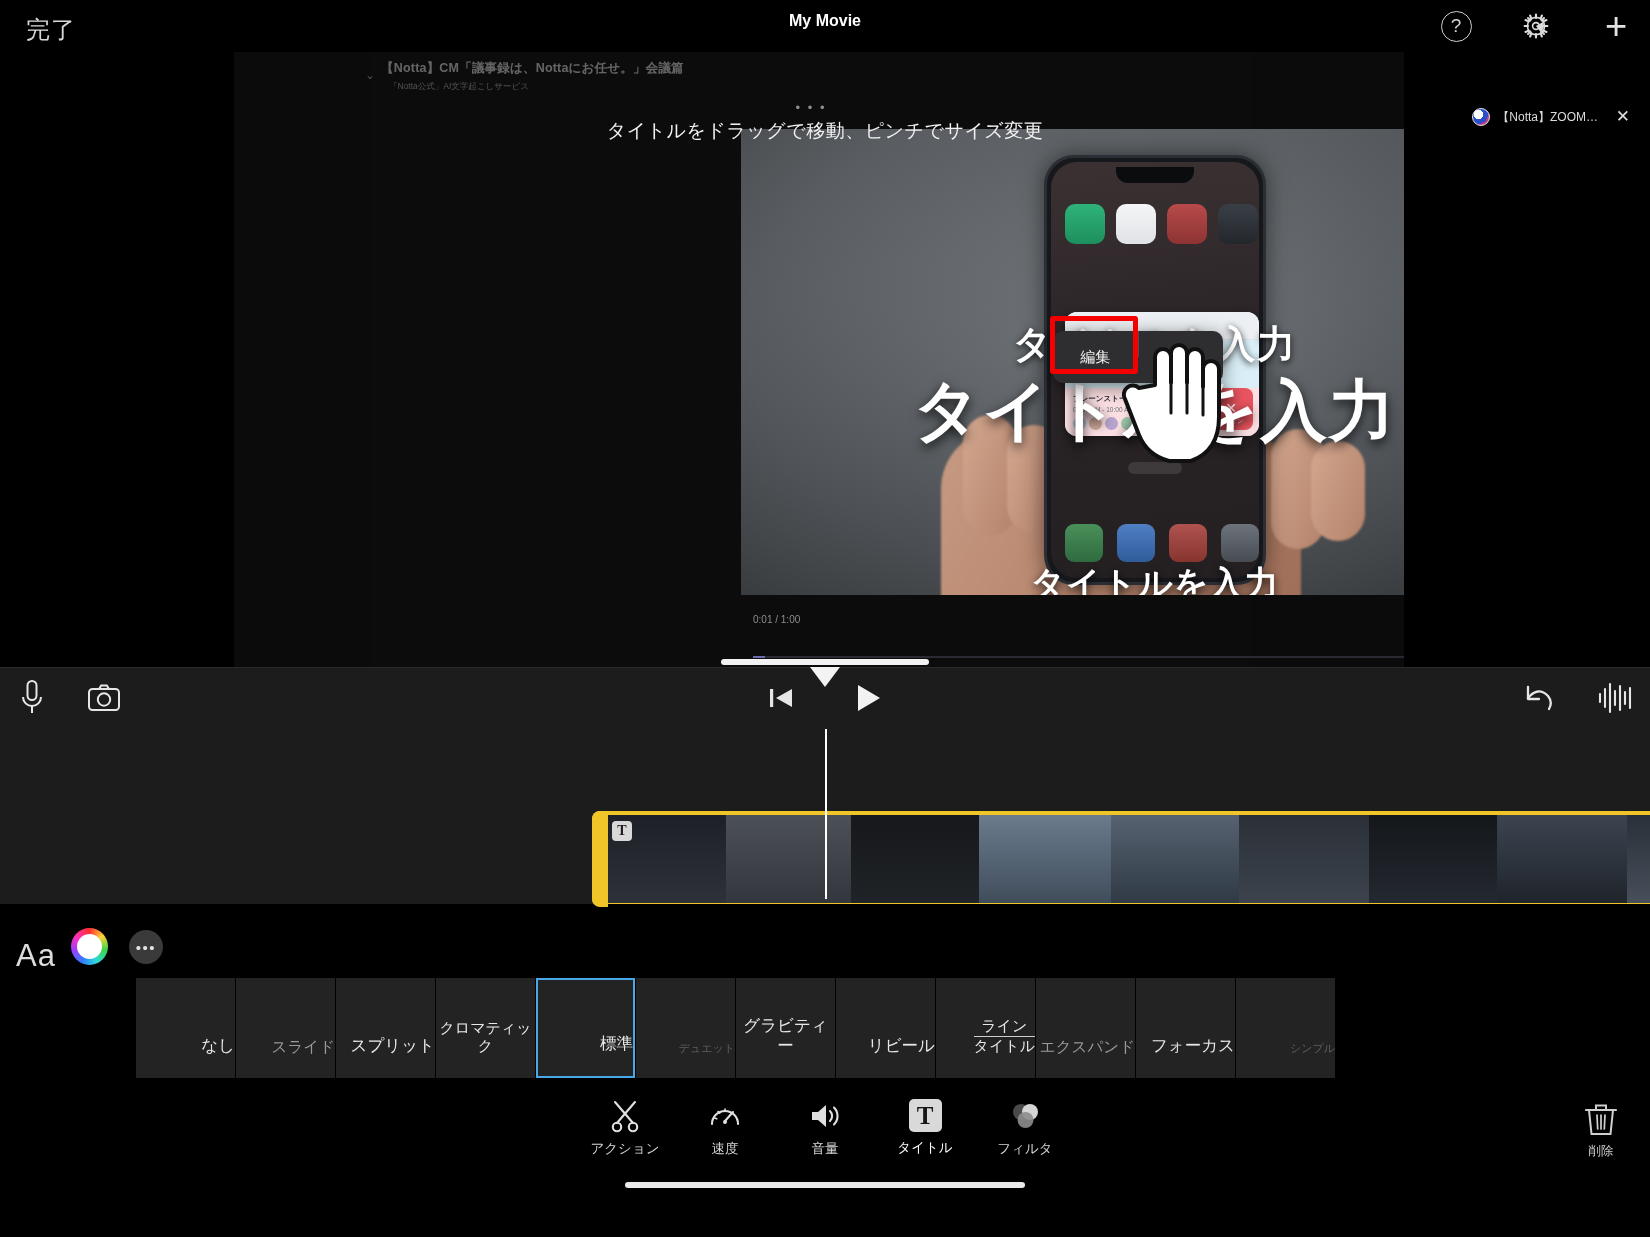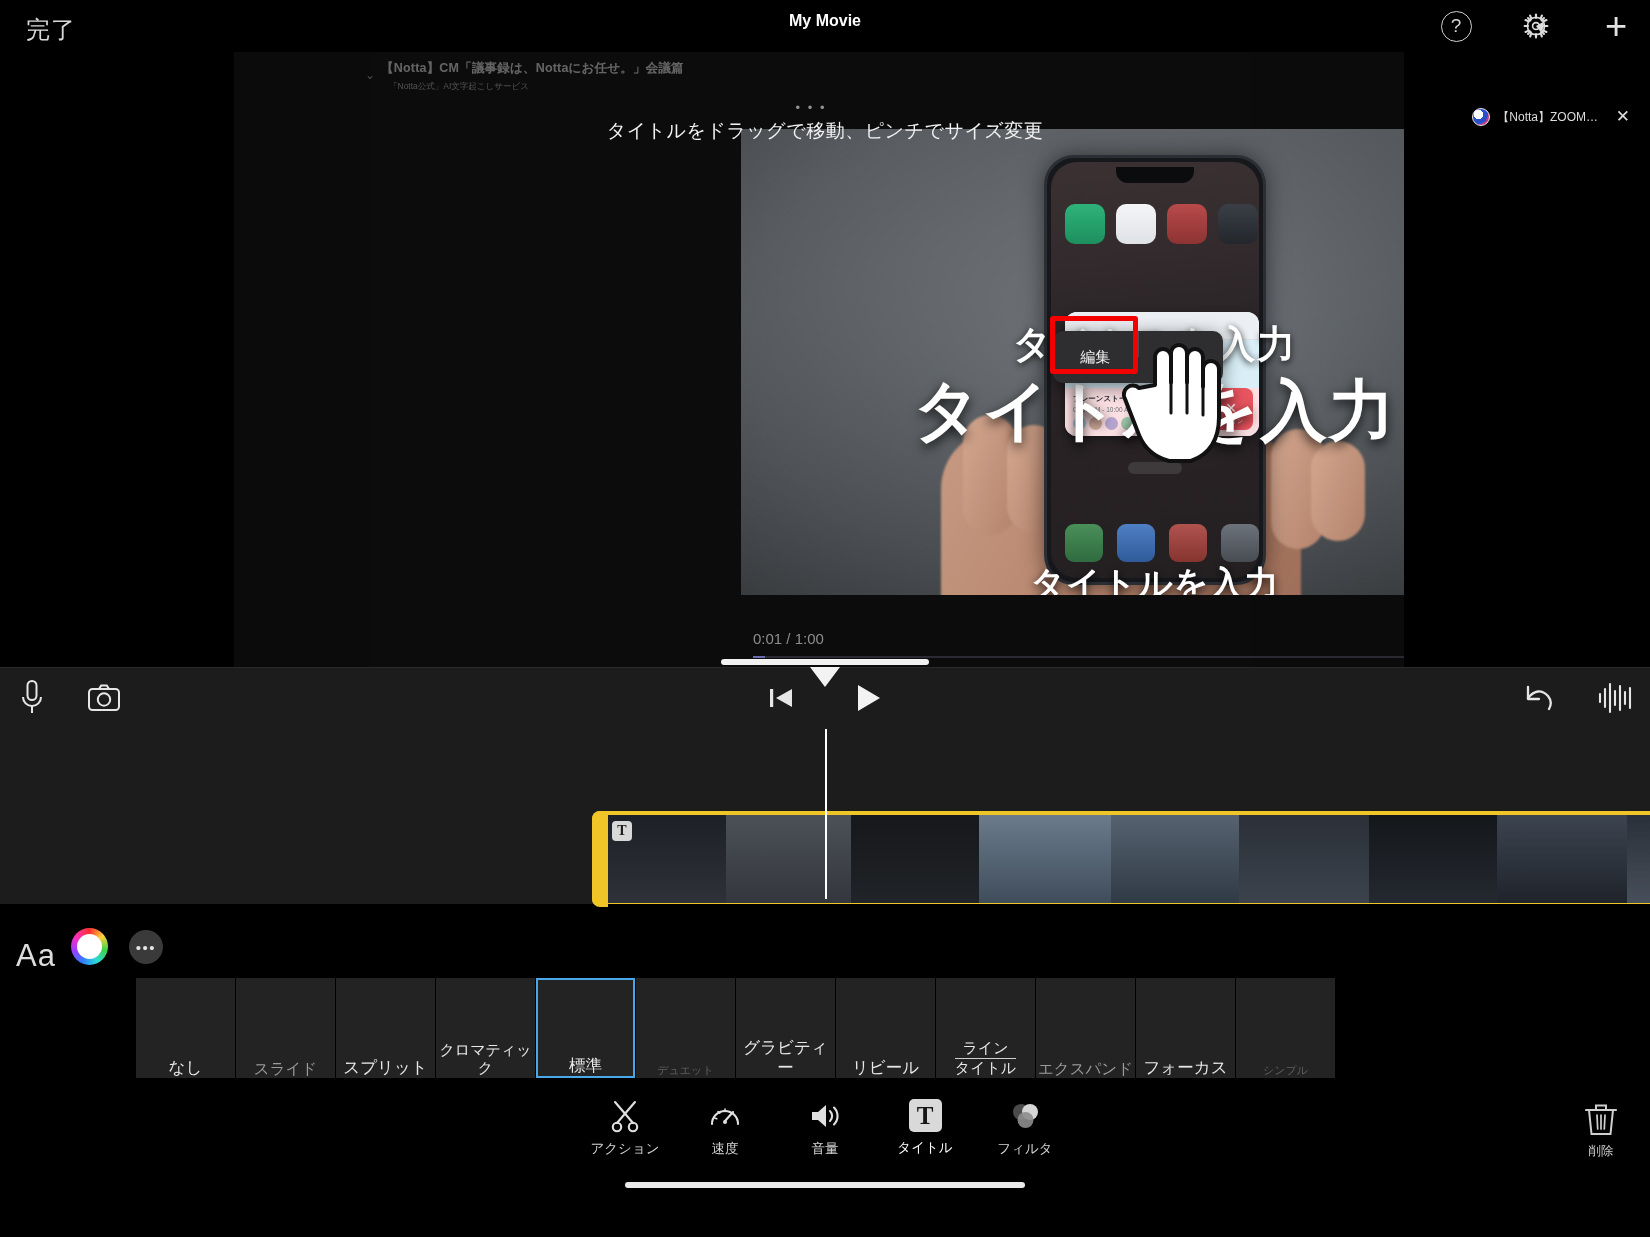--- a/index.html
+++ b/index.html
@@ -195,21 +195,21 @@
     text-shadow:0 4px 12px rgba(0,0,0,.85);
   }
   .title-line-bottom{
     position:absolute; left:0; top:432px; width:828px; text-align:center;
     z-index:4; font-size:34px; color:#fff; font-weight:700; letter-spacing:1px;
     text-shadow:0 3px 9px rgba(0,0,0,.9);
   }
 
   
   .yt-time{
-    position:absolute; left:382px; top:578px; font-size:15px; color:#8d8d8d; z-index:3;
+    position:absolute; left:382px; top:562px; font-size:10px; color:#8d8d8d; z-index:3;
   }
   .yt-prog{
     position:absolute; left:382px; top:604px; width:800px; height:2px;
     background:#2a2a32; z-index:3;
   }
   .yt-prog i{ display:block; width:12px; height:2px; background:#6b6bb0; }
   .home-indicator{
     position:absolute; left:50%; top:607px; transform:translateX(-50%);
     width:208px; height:6px; border-radius:3px; background:#f2f2f2; z-index:9;
   }
@@ -278,22 +278,22 @@
     color:#e3e3e3; font-size:15px; letter-spacing:1.5px; cursor:pointer;
   }
 
   
   .styles-row{
     position:absolute; left:136px; top:978px; height:100px;
     display:flex; gap:1px;
   }
   .style-cell{
     width:99px; height:100px; background:#232323;
-    display:flex; align-items:flex-end; justify-content:center;
-    cursor:pointer; position:relative;
+    display:flex; align-items:flex-end; justify-content:flex-end;
+    padding-bottom:22px; cursor:pointer; position:relative;
   }
   .style-cell.selected{ border:2px solid #4aa8e8; background:#232323; }
   .style-lbl{ font-size:16.5px; color:#e8e8e8; text-align:center; line-height:1.25; }
   .style-lbl.dim{ color:#9a9a9a; font-size:15.5px; }
   .style-lbl.tiny{ color:#5f5f5f; font-size:11px; }
   .style-lbl.two{ font-size:15px; }
 
   
   .bottom-bar{
     position:absolute; left:0; top:1085px; width:1650px; height:112px;

